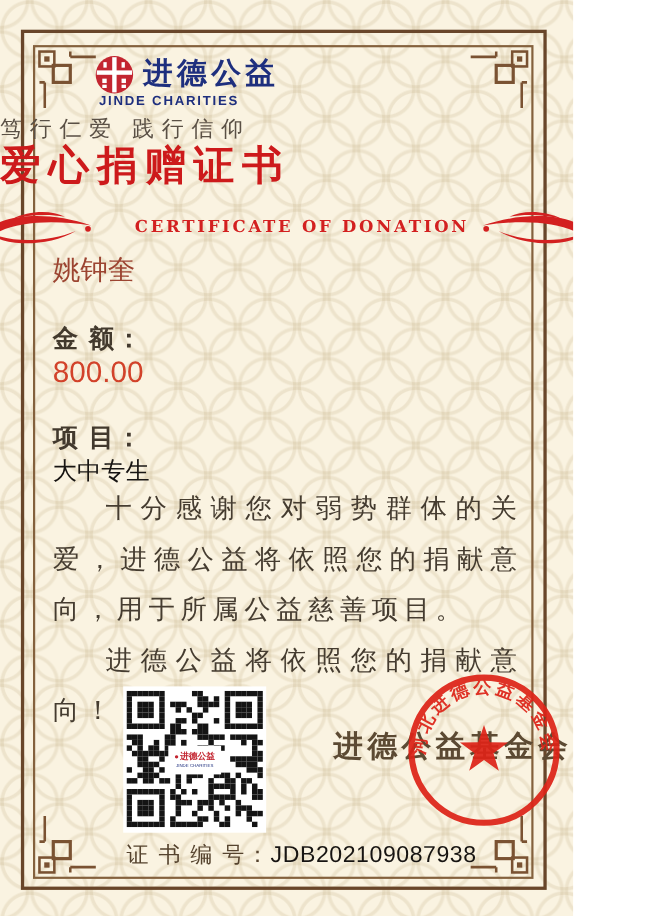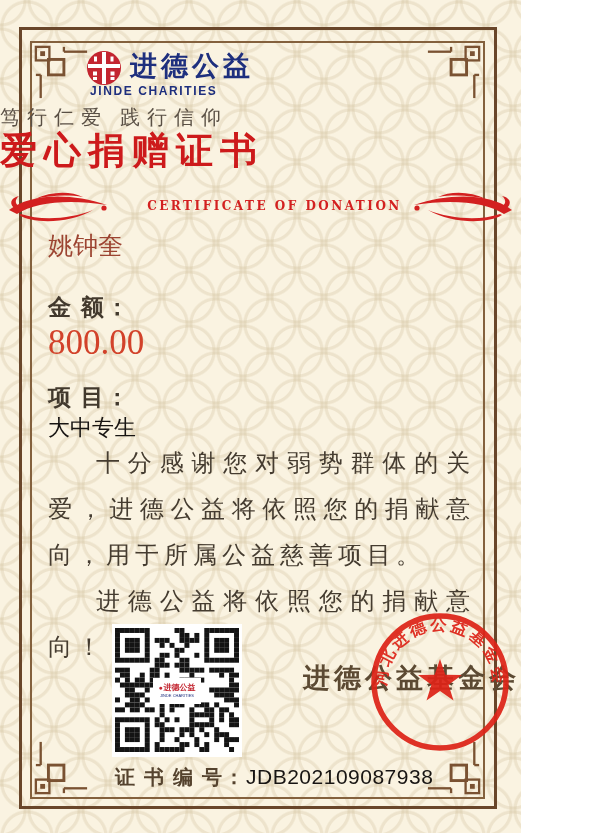--- a/index.html
+++ b/index.html
@@ -25,46 +25,46 @@
   .logo-mark{width:36px;height:36px;margin-right:8px;}
   .logo-txt{display:flex;flex-direction:column;}
   .logo-cn{font-size:27px;font-weight:bold;color:#1e2f7e;letter-spacing:4px;line-height:32px;font-family:"Liberation Serif",serif;}
   .logo-en{font-size:12px;font-weight:bold;color:#1e2f7e;letter-spacing:1.6px;line-height:15px;margin-left:-40px;margin-top:2px;font-family:"Liberation Sans",sans-serif;}
 
   .motto{position:absolute;left:0;right:0;top:104px;text-align:left;font-size:20px;color:#5a5045;letter-spacing:7px;}
   .title{position:absolute;left:0;right:0;top:126px;text-align:left;font-size:37px;font-weight:bold;color:#cd1a1b;letter-spacing:7px;}
   .subtitle-row{position:absolute;left:0;right:0;top:190px;display:flex;align-items:center;justify-content:center;gap:10px;}
   .flourish{width:102px;height:32px;flex:0 0 auto;}
   .flourish.rt{transform:scaleX(-1);}
-  .subtitle-en{font-size:12px;font-weight:bold;color:#d32020;letter-spacing:2.5px;font-family:"DejaVu Serif",serif;white-space:nowrap;padding-left:28px;}
+  .subtitle-en{font-size:15px;font-weight:bold;color:#d32020;letter-spacing:2.5px;font-family:"DejaVu Serif",serif;white-space:nowrap;padding-left:28px;}
 
   .recipient{position:absolute;left:48px;top:229px;font-size:25px;color:#9c4431;font-family:Liberation Serif, serif;text-align:right;}
 
   .field{position:absolute;left:48px;display:flex;align-items:baseline;flex-direction:column;}
   .field-label{font-size:23px;color:#42392d;letter-spacing:2px;font-weight:bold;white-space:nowrap;}
   .field-value{font-family:"Liberation Sans",sans-serif;color:#171412;}
-  .f-amount{top:292px;} .f-amount .field-value{color:#d2422a;font-size:35px;font-family:Liberation Serif, serif;}
+  .f-amount{top:292px;} .f-amount .field-value{color:#d2422a;font-size:27px;}
   .f-date{top:338px;} .f-date .field-value{font-size:24px;}
   .f-project{top:382px;} .f-project .field-value{font-size:22px;}
 
   .body-text{position:absolute;left:48px;right:46px;top:440px;font-size:24px;line-height:46px;color:#453c30;letter-spacing:5px;text-align:justify;}
   .body-text p{margin:0;text-indent:2em;}
 
   .qr{position:absolute;left:112px;top:624px;width:130px;height:133px;background:#ffffff;padding:3px;box-sizing:border-box;}
   .qr svg{display:block;width:124px;height:124px;margin-top:1px;}
   .qr-center{position:absolute;left:50%;top:50%;transform:translate(-50%,-50%);background:#ffffff;width:48px;height:26px;display:flex;flex-direction:column;align-items:center;justify-content:center;}
   .qr-center .c1{font-size:8px;color:#c32530;font-weight:bold;line-height:9px;white-space:nowrap;}
   .qr-center .c1::before{content:"●";color:#c32530;font-size:7px;margin-right:1px;}
   .qr-center .c2{font-size:4px;color:#1e2f7e;line-height:5px;white-space:nowrap;font-family:"Liberation Sans",sans-serif;}
 
   .org-name{position:absolute;left:303px;top:660px;font-size:27px;color:#5c4a33;letter-spacing:4px;font-weight:bold;white-space:nowrap;}
   .seal{position:absolute;left:360px;top:602px;width:160px;height:160px;opacity:.93;}
 
   .footer-row{position:absolute;left:115px;top:764px;display:flex;align-items:baseline;}
-  .footer-label{font-size:20px;color:#55432e;font-weight:bold;letter-spacing:2px;}
+  .footer-label{font-size:20px;color:#55432e;font-weight:normal;letter-spacing:2px;}
   .footer-value{font-size:21px;color:#171412;font-family:"Liberation Sans",sans-serif;letter-spacing:.5px;}
 </style>
 </head>
 <body>
 
 <svg width="0" height="0" style="position:absolute">
   <defs>
     <g id="cornerSym" fill="none" stroke="#7a5232" stroke-width="2.4">
       <rect x="4" y="4" width="14" height="14"></rect>
       <rect x="8.5" y="8.5" width="5" height="5" fill="#7a5232" stroke="none"></rect>

